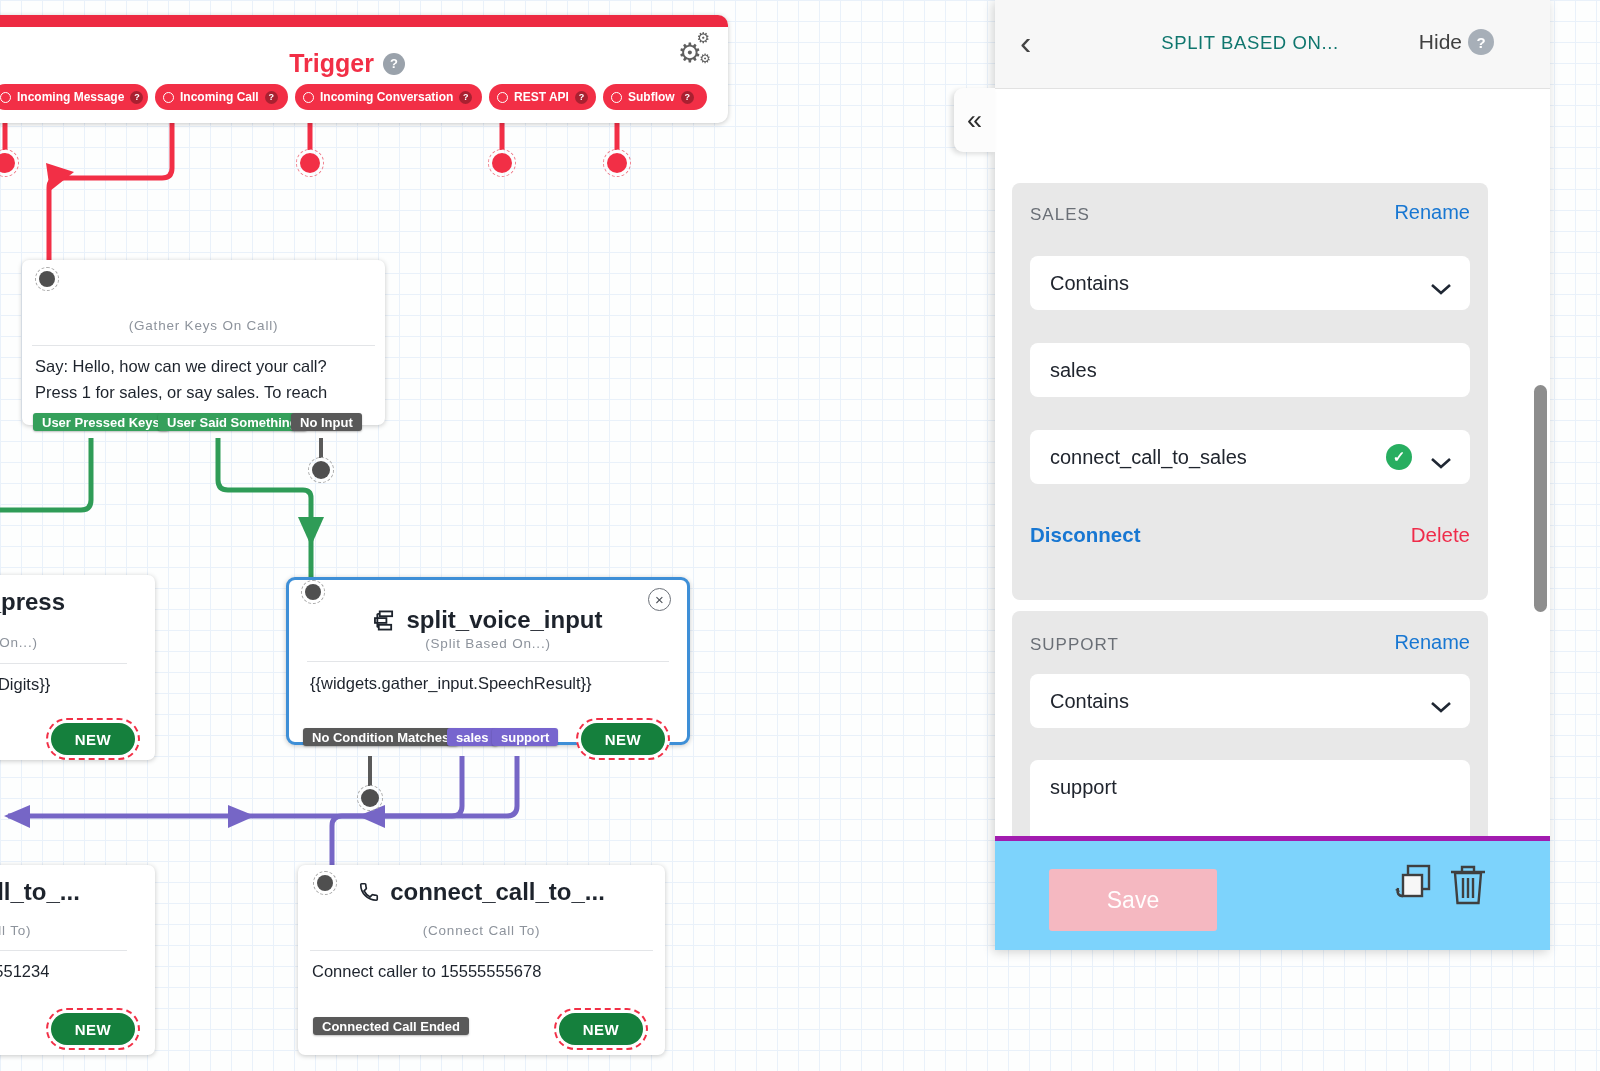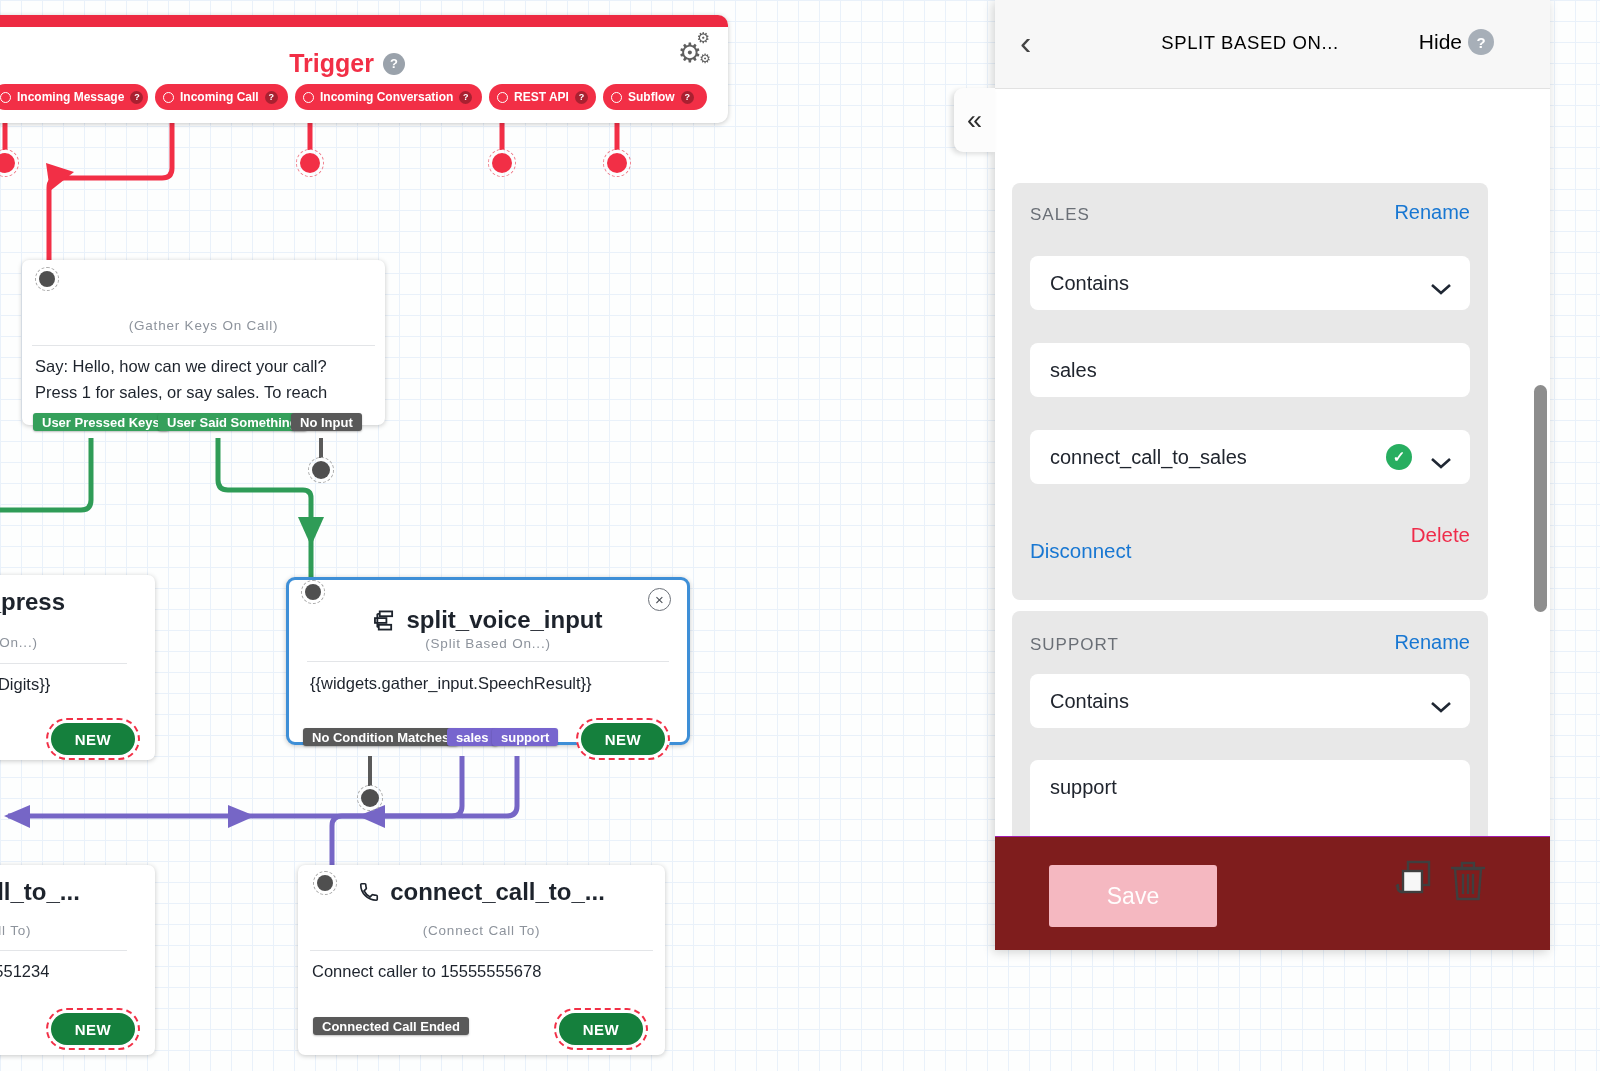--- a/index.html
+++ b/index.html
@@ -79,22 +79,22 @@
   .icon-close { position:absolute; width:23px; height:23px; border:1.5px solid #6b7078; border-radius:50%;
     color:#4c5158; font-size:15px; display:flex; align-items:center; justify-content:center; z-index:5; }
 
   
   .panel { position:absolute; left:995px; top:0; width:555px; height:950px; background:#fff;
     box-shadow:-2px 2px 10px rgba(0,0,0,0.18); z-index:10; }
   .panel-header { position:absolute; top:0; left:0; right:0; height:89px; background:#f7f7f7;
     border-bottom:1px solid #e2e2e2; }
   .back-chev { position:absolute; left:25px; top:24px; font-size:34px; color:#444; line-height:36px; }
   .panel-title { position:absolute; left:90px; top:32px; width:330px; text-align:center;
-    font-size:18.5px; color:#000000; letter-spacing:0.6px; white-space:nowrap; }
-  .hide-link { position:absolute; right:88px; top:30px; font-size:21px; color:#000000;text-align:center; }
+    font-size:18.5px; color:#0f766e; letter-spacing:0.6px; white-space:nowrap; }
+  .hide-link { position:absolute; right:88px; top:30px; font-size:21px; color:#404040;text-align:center; }
   .panel-help { position:absolute; right:56px; top:29px; width:26px; height:26px; border-radius:50%;
     background:#a7afb8; color:#fff; font-size:15px; font-weight:bold; display:flex;
     align-items:center; justify-content:center; }
   .collapse-tab { position:absolute; left:-41px; top:88px; width:41px; height:64px; background:#fcfcfc;
     border-radius:9px 0 0 9px; box-shadow:-3px 2px 5px rgba(0,0,0,0.13);
     display:flex; align-items:center; justify-content:center; font-size:27px; color:#2e2e2e; }
   .tab-row { position:absolute; top:89px; left:0; right:0; height:77px; background:#fff; }
   .tab { position:absolute; top:25px; text-align:center; font-size:21px; }
   .tab.config { left:70px; width:110px; color:#646b75; }
   .tab.transitions { left:215px; width:150px; color:#20252e; font-weight:bold; }
@@ -108,22 +108,22 @@
     display:flex; align-items:center; padding:0 20px; font-size:20px; color:#20252e; }
   .field input { border:0; outline:none; font-size:20px; color:#20252e; width:300px;
     font-family:"Liberation Sans", sans-serif; background:transparent; }
   .chev-down { position:absolute; right:18px; top:22px; }
   .checkdot { position:absolute; right:58px; top:14px; width:26px; height:26px; border-radius:50%;
     background:#27ae60; color:#fff; font-size:15px; font-weight:bold; display:flex;
     align-items:center; justify-content:center; }
   .link-blue { position:absolute; left:18px; font-size:20.5px; color:#1877d2; }
   .link-red { position:absolute; right:18px; font-size:20.5px; color:#ef2c4a; }
   .scroll-thumb { position:absolute; right:3px; top:219px; width:13px; height:227px; background:#8d8d8d; border-radius:7px; }
-  .panel-footer { position:absolute; left:0; right:0; bottom:0; height:114px; background:#7f1d1d;
-    border-top:1px solid #a21caf; }
+  .panel-footer { position:absolute; left:0; right:0; bottom:0; height:114px; background:#7dd3fc;
+    border-top:5px solid #a21caf; }
   .save-btn { position:absolute; left:54px; top:28px; width:168px; height:62px; background:#f5b8c1;
     color:#fffdfd; font-size:23px; border:0; border-radius:3px; display:flex; align-items:center;
     justify-content:center; font-family:"Liberation Sans", sans-serif; }
   .foot-icon { position:absolute; top:22px; }
 </style>
 </head>
 <body>
 
 <svg class="wires" width="1600" height="1071">
 
@@ -311,21 +311,21 @@
       </div>
       <div class="field" style="top:247px;">
         <span>connect_call_to_sales</span>
         <span class="checkdot">✓</span>
         <span class="chev-down">
           <svg width="22" height="13">
               <polyline points="2,2 11,10 20,2" fill="none" stroke="#1f2733" stroke-width="2.6"></polyline>
             </svg>
         </span>
       </div>
-      <div class="link-blue" style="top:356px;">Disconnect</div>
+      <div class="link-blue" style="top:340px;font-weight:bold;">Disconnect</div>
       <div class="link-red" style="top:340px;">Delete</div>
     </div>
 
     <div class="section" style="top:445px; height:340px;">
       <div class="sec-label" style="top:24px;">SUPPORT</div>
       <div class="rename" style="top:20px;">Rename</div>
       <div class="field" style="top:63px;">
         <span>Contains</span>
         <span class="chev-down">
           <svg width="22" height="13">

